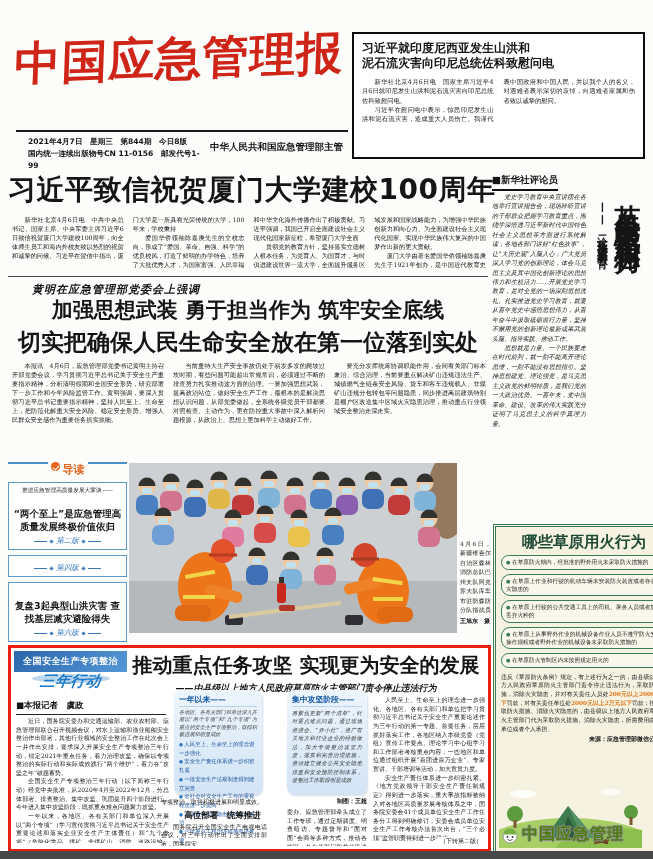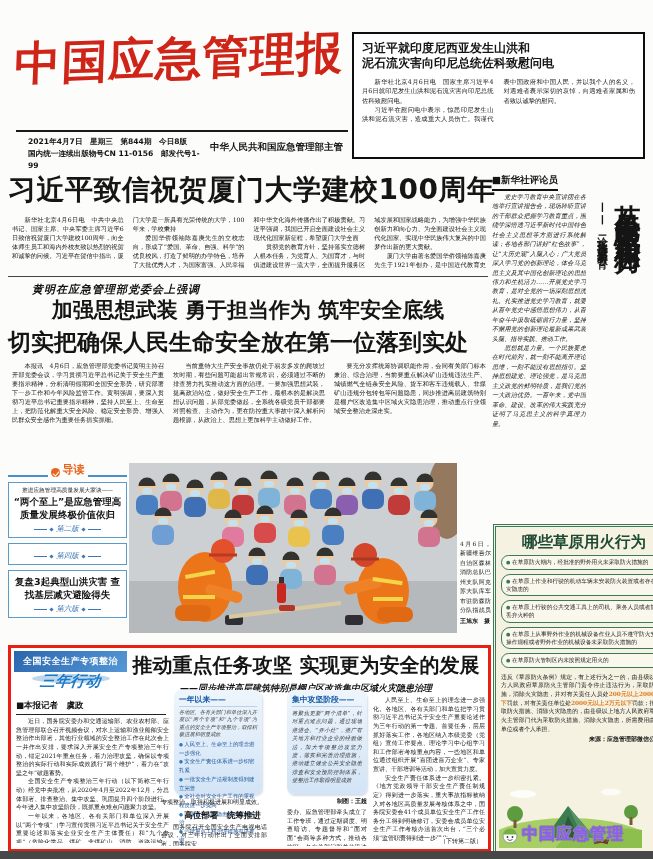--- a/index.html
+++ b/index.html
@@ -36,49 +36,49 @@
     font-size:28px; font-weight:800; letter-spacing:.5px; }
   .xm-body { left:12px; top:216px; width:474px; height:56px; column-count:4; column-gap:9px;
     font-size:6.2px; line-height:1.45; text-align:justify; overflow:hidden; }
   .xm-body p { text-indent:2em; }
   .xm-rule { left:8px; top:276px; width:480px; height:1px; background:#444; }
 
   
   .hm-kick { left:24px; top:282px; font-size:11px; font-weight:700; letter-spacing:1px;margin-left:8px; }
   .hm-h1 { left:8px; top:296px; width:480px; text-align:center; white-space:nowrap;
     font-size:21px; font-weight:800; }
-  .hm-h2 { left:8px; top:327px; width:480px; text-align:left; white-space:nowrap;
+  .hm-h2 { left:8px; top:327px; width:480px; text-align:center; white-space:nowrap;
     font-size:23px; font-weight:800; }
   .hm-body { left:12px; top:362px; width:474px; height:96px; column-count:3; column-gap:9px;
     font-size:6.2px; line-height:1.45; text-align:justify; overflow:hidden; }
   .hm-body p { text-indent:2em; }
 
   
   .comm { left:492px; top:168px; width:154px; height:354px; }
   .comm-tag { display:inline-block; font-size:9.5px; font-weight:800;
     border-bottom:2.5px solid #111; padding-bottom:2px; }
   .comm-body { position:absolute; left:0; top:24px; width:94px; height:328px;
     font-size:6.1px; line-height:1.55; text-align:justify; overflow:hidden; }
   .comm-body p { text-indent:2em; }
   .comm-sub { position:absolute; right:36px; top:34px; height:286px;
     writing-mode:vertical-rl; font-size:10.5px; font-weight:700; letter-spacing:2px; }
   .comm-title { position:absolute; right:0; top:16px; height:338px;
     writing-mode:vertical-rl; font-size:26px; font-weight:800; letter-spacing:4px; }
 
   
   .guide { left:8px; top:462px; width:119px; height:182px; }
-  .guide-head { display:flex; align-items:flex-end; gap:3px; }
+  .guide-head { display:flex; align-items:flex-start; gap:3px; }
   .guide-line { flex:1; height:2px; background:#4a8fc8; }
   .guide-dot { width:9px; height:9px; border-radius:50%; background:#e8641d; position:relative; }
   .guide-dot::after { content:""; position:absolute; left:3px; top:2px; width:3px; height:5px;
     border:1px solid #fff; border-top:none; border-left:none; transform:rotate(40deg); }
   .guide-label { color:#e8641d; font-size:11px; font-weight:800; }
   .gbox { border:1.5px solid #5b9ac9; margin-top:5px; padding:4px 2px 3px; text-align:center; background:#fff; }
   .gkick { font-size:5.7px; color:#222; }
-  .gtitle { font-size:9.5px; font-weight:800; line-height:1.32; margin-top:1px; font-family:"DejaVu Sans",sans-serif; }
+  .gtitle { font-size:9.5px; font-weight:800; line-height:1.32; margin-top:13px; font-family:"DejaVu Sans",sans-serif; }
   .gpage { margin-top:3px; display:flex; align-items:center; justify-content:center; gap:3px;
     color:#3a78b8; font-size:7.5px; font-style:italic; }
   .gpline { width:13px; height:1px; background:#3a78b8; }
   .gpdia { width:3px; height:3px; background:#3a78b8; transform:rotate(45deg); }
 
   
   .photo { left:129px; top:463px; width:328px; height:170px; background:#c9cdd0; }
   .photo svg { display:block; width:100%; height:100%; }
   .caption { left:460px; top:540px; width:31px; height:74px; font-size:5.9px;
     line-height:1.6; text-align:justify; overflow:hidden; }
@@ -126,21 +126,21 @@
     border:3px double #3a7a58; padding:5px 5px 0; overflow:hidden; }
   .gl-title { text-align:center; font-size:15.5px; font-weight:800; color:#1e4a34; line-height:1.25; }
   .gl-item { border:1px solid #3a7a58; border-radius:9px; padding:2px 4px; margin-top:4px;
     font-size:5.7px; line-height:1.45; color:#222; text-align:justify; background:#faf8ec; }
   .gl-item::before { content:"\25CF\00a0"; color:#3a7a58; font-size:5px; }
   .gl-penalty { margin-top:5px; font-size:5.8px; line-height:1.5; text-align:justify; }
   .gl-penalty .amt { color:#e07a1e; font-weight:700; }
   .gl-source { text-align:right; font-size:6px; font-weight:700; margin-top:2px; }
   .gl-art { position:absolute; left:3px; bottom:3px; width:143px; height:62px; }
   .gl-brand { position:absolute; left:5px; bottom:6px; display:flex; align-items:center; gap:3px; }
-  .gl-brand-text { font-size:16px; font-weight:800; letter-spacing:1px; color:#8b5cf6;
+  .gl-brand-text { font-size:16px; font-weight:800; letter-spacing:1px; color:#4d7c0f;
     font-family:"DejaVu Sans",sans-serif;
     text-shadow:1px 0 #8f8f8f,-1px 0 #8f8f8f,0 1px #8f8f8f,0 -1px #8f8f8f; }
 
   .bottom-bar { left:0; top:851px; width:653px; height:8px; background:#474747; }
 </style>
 </head>
 <body>
 
 <div class="page">
 
@@ -295,21 +295,21 @@
   <div class="abs caption">4月6日，新疆维吾尔自治区森林消防总队巴州支队阿克苏大队库车市驻防森防分队指战员走进库车市墩里克乡九年制学校，为720名中小学生讲授森林防火知识、应急避险技能等。</div>
   <div class="abs credit">王旭东　摄</div>
 
   <div class="abs special">
     <div class="sp-logo">
       <div class="sp-logo-top">全国安全生产专项整治</div>
       <div class="sp-logo-wave"></div>
       <div class="sp-logo-bot">三年行动</div>
     </div>
     <div class="sp-head">推动重点任务攻坚 实现更为安全的发展</div>
-    <div class="sp-sub kai">——同步推进高层建筑特别是棚户区改造集中区域火灾隐患治理</div>
+    <div class="sp-sub kai">——由县级以上地方人民政府草原防火主管部门责令停止违法行为</div>
     <div class="sp-byline">■本报记者　虞政</div>
 
     <div class="sp-col sp-col1">
       <p>近日，国务院安委办和交通运输部、农业农村部、应急管理部联合召开视频会议，对水上运输和渔业船舶安全整治作出部署，其他行业领域的安全整治工作在此次会上一并作出安排，要求深入开展安全生产专项整治三年行动，锚定2021年重点任务，着力治理攻坚，确保以专项整治的实际行动和实际成效践行“两个维护”，着力在“攻坚之年”破题蓄势。</p>
       <p>全国安全生产专项整治三年行动（以下简称三年行动）经党中央批准，从2020年4月至2022年12月，分总体部署、排查整治、集中攻坚、巩固提升四个阶段进行，今年进入集中攻坚阶段，既抓重点难点问题聚力攻坚。</p>
       <p>一年以来，各地区、各有关部门和单位深入开展以“两个专项”（学习宣传贯彻习近平总书记关于安全生产重要论述和落实企业安全生产主体责任）和“九个专项”（危险化学品、煤矿、非煤矿山、消防、道路运输、交通运输和渔业船舶、城市建设、工业园区等功能区、危险废物等）为重点的安全生产</p>
     </div>
 
     <div class="sp-bluebox sp-yearly">
       <div class="sp-box-h">一年以来——</div>

